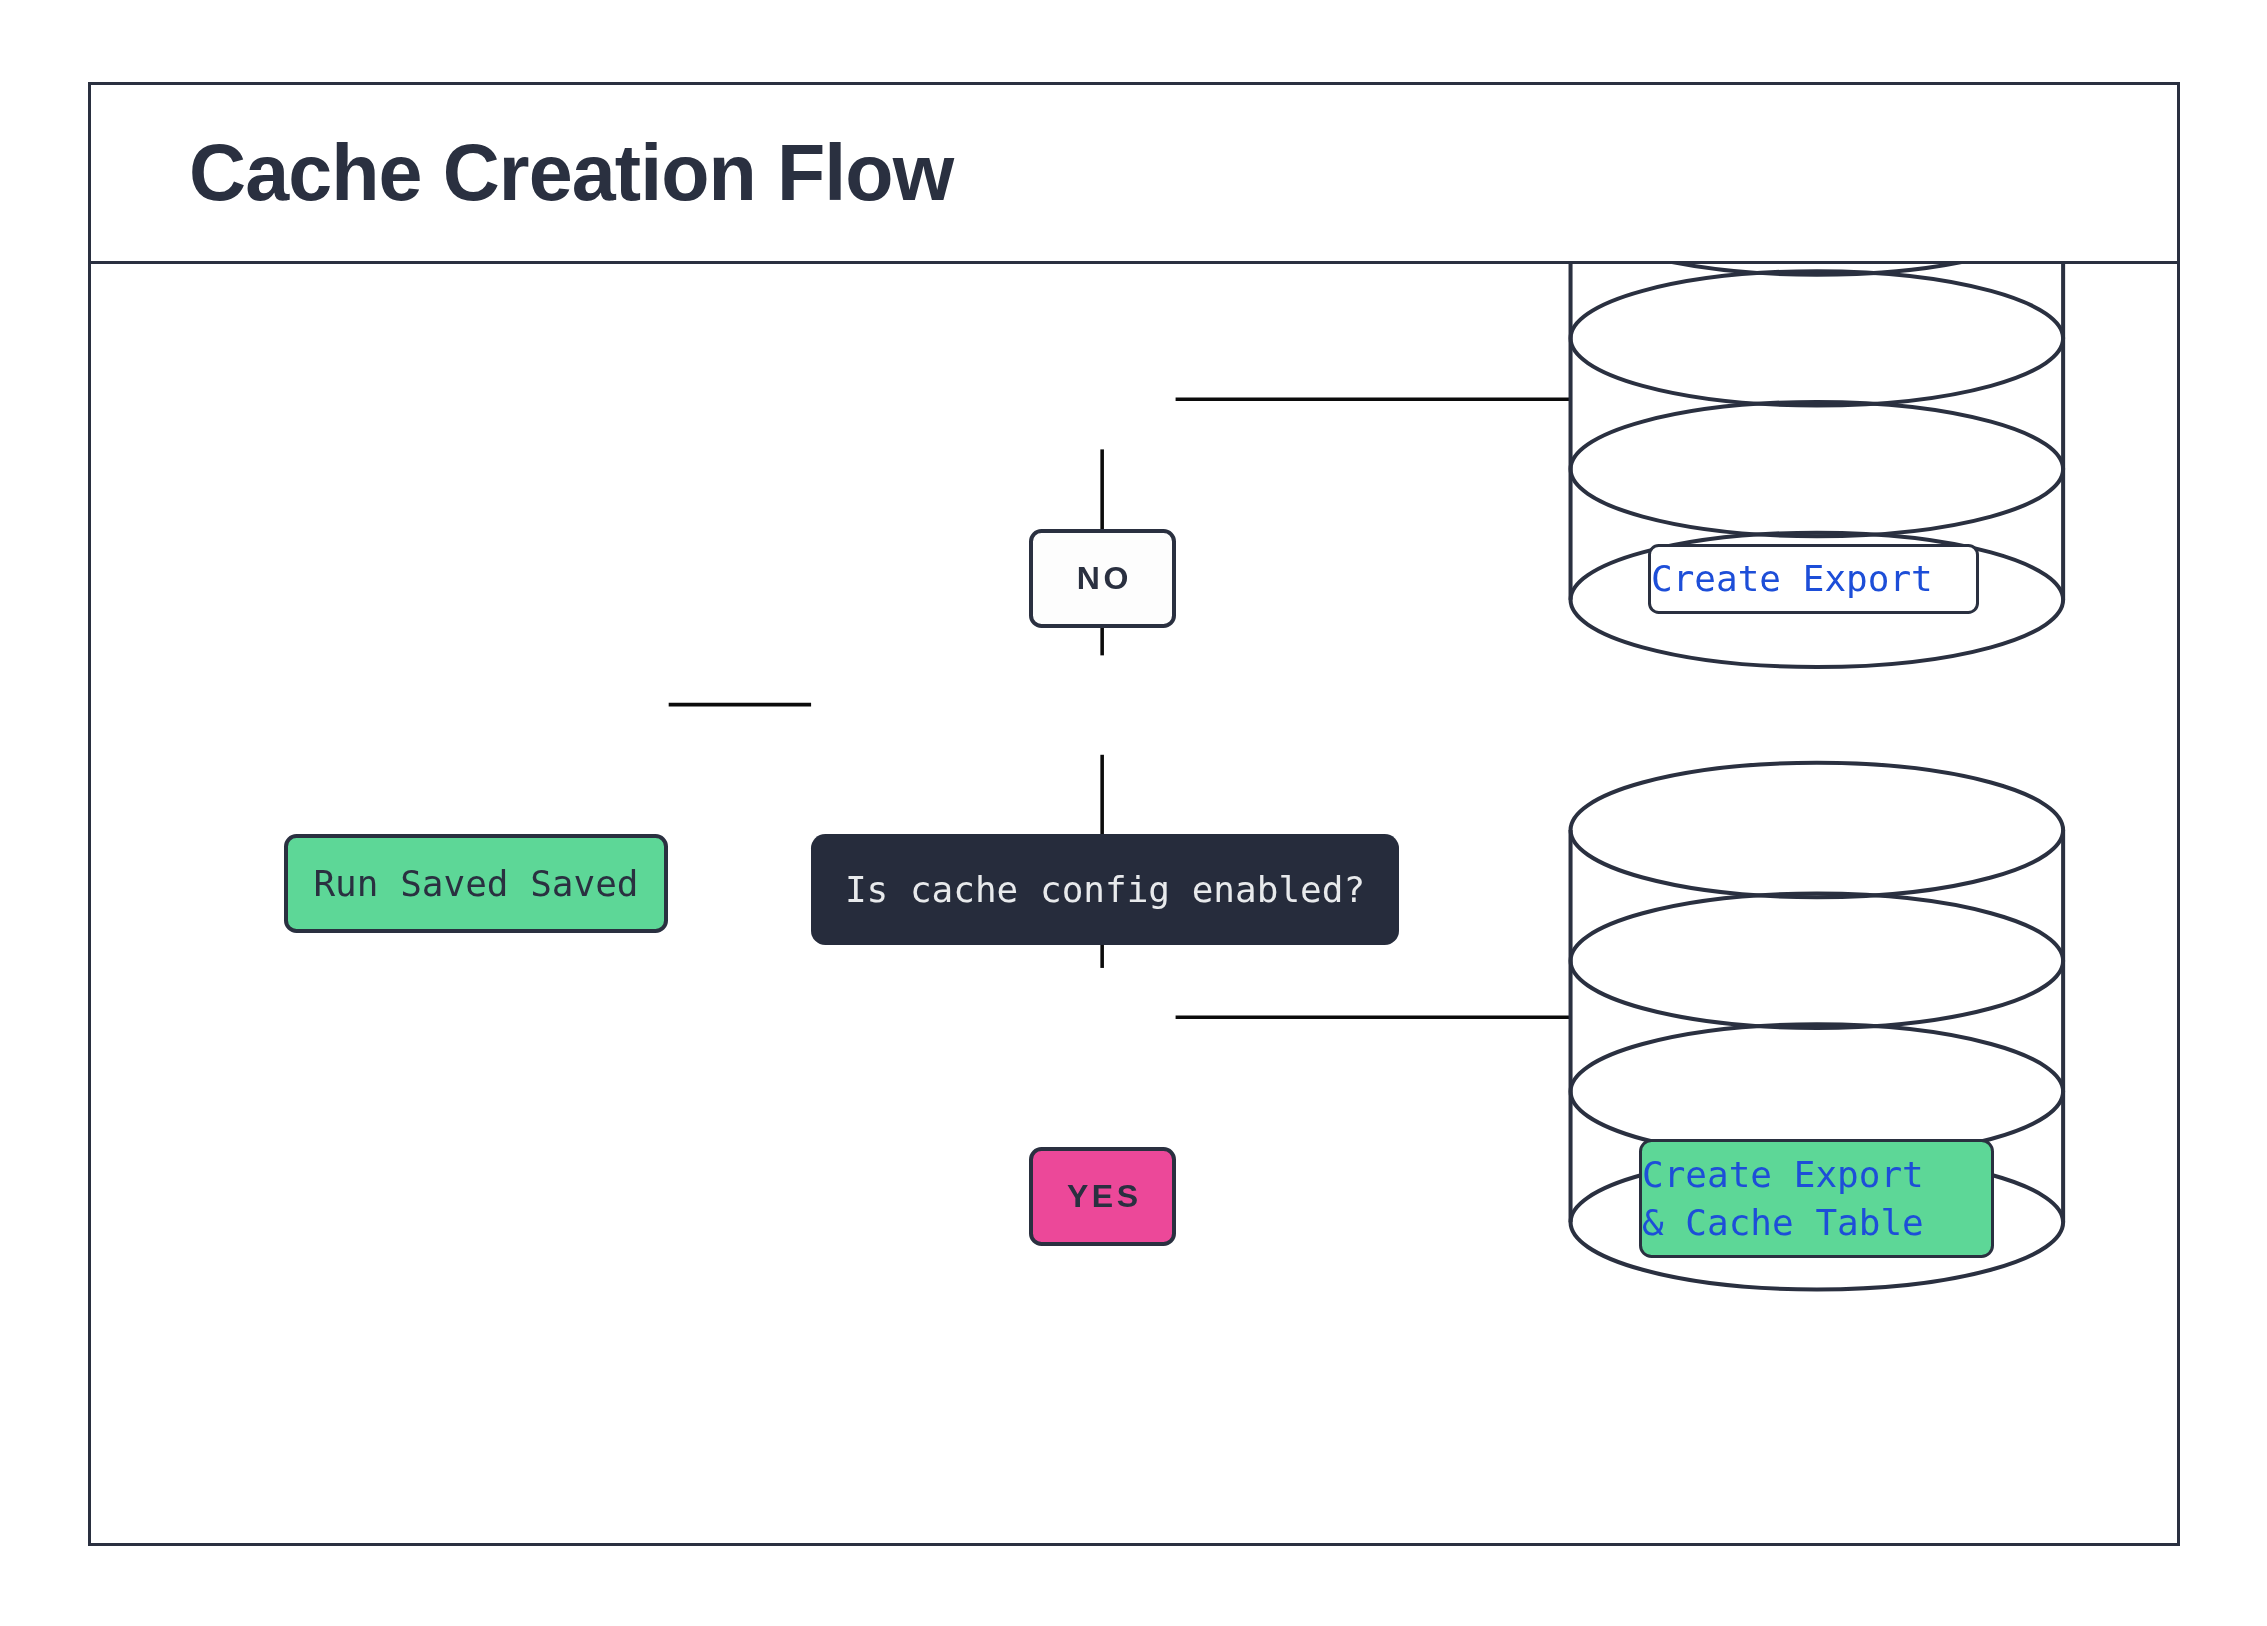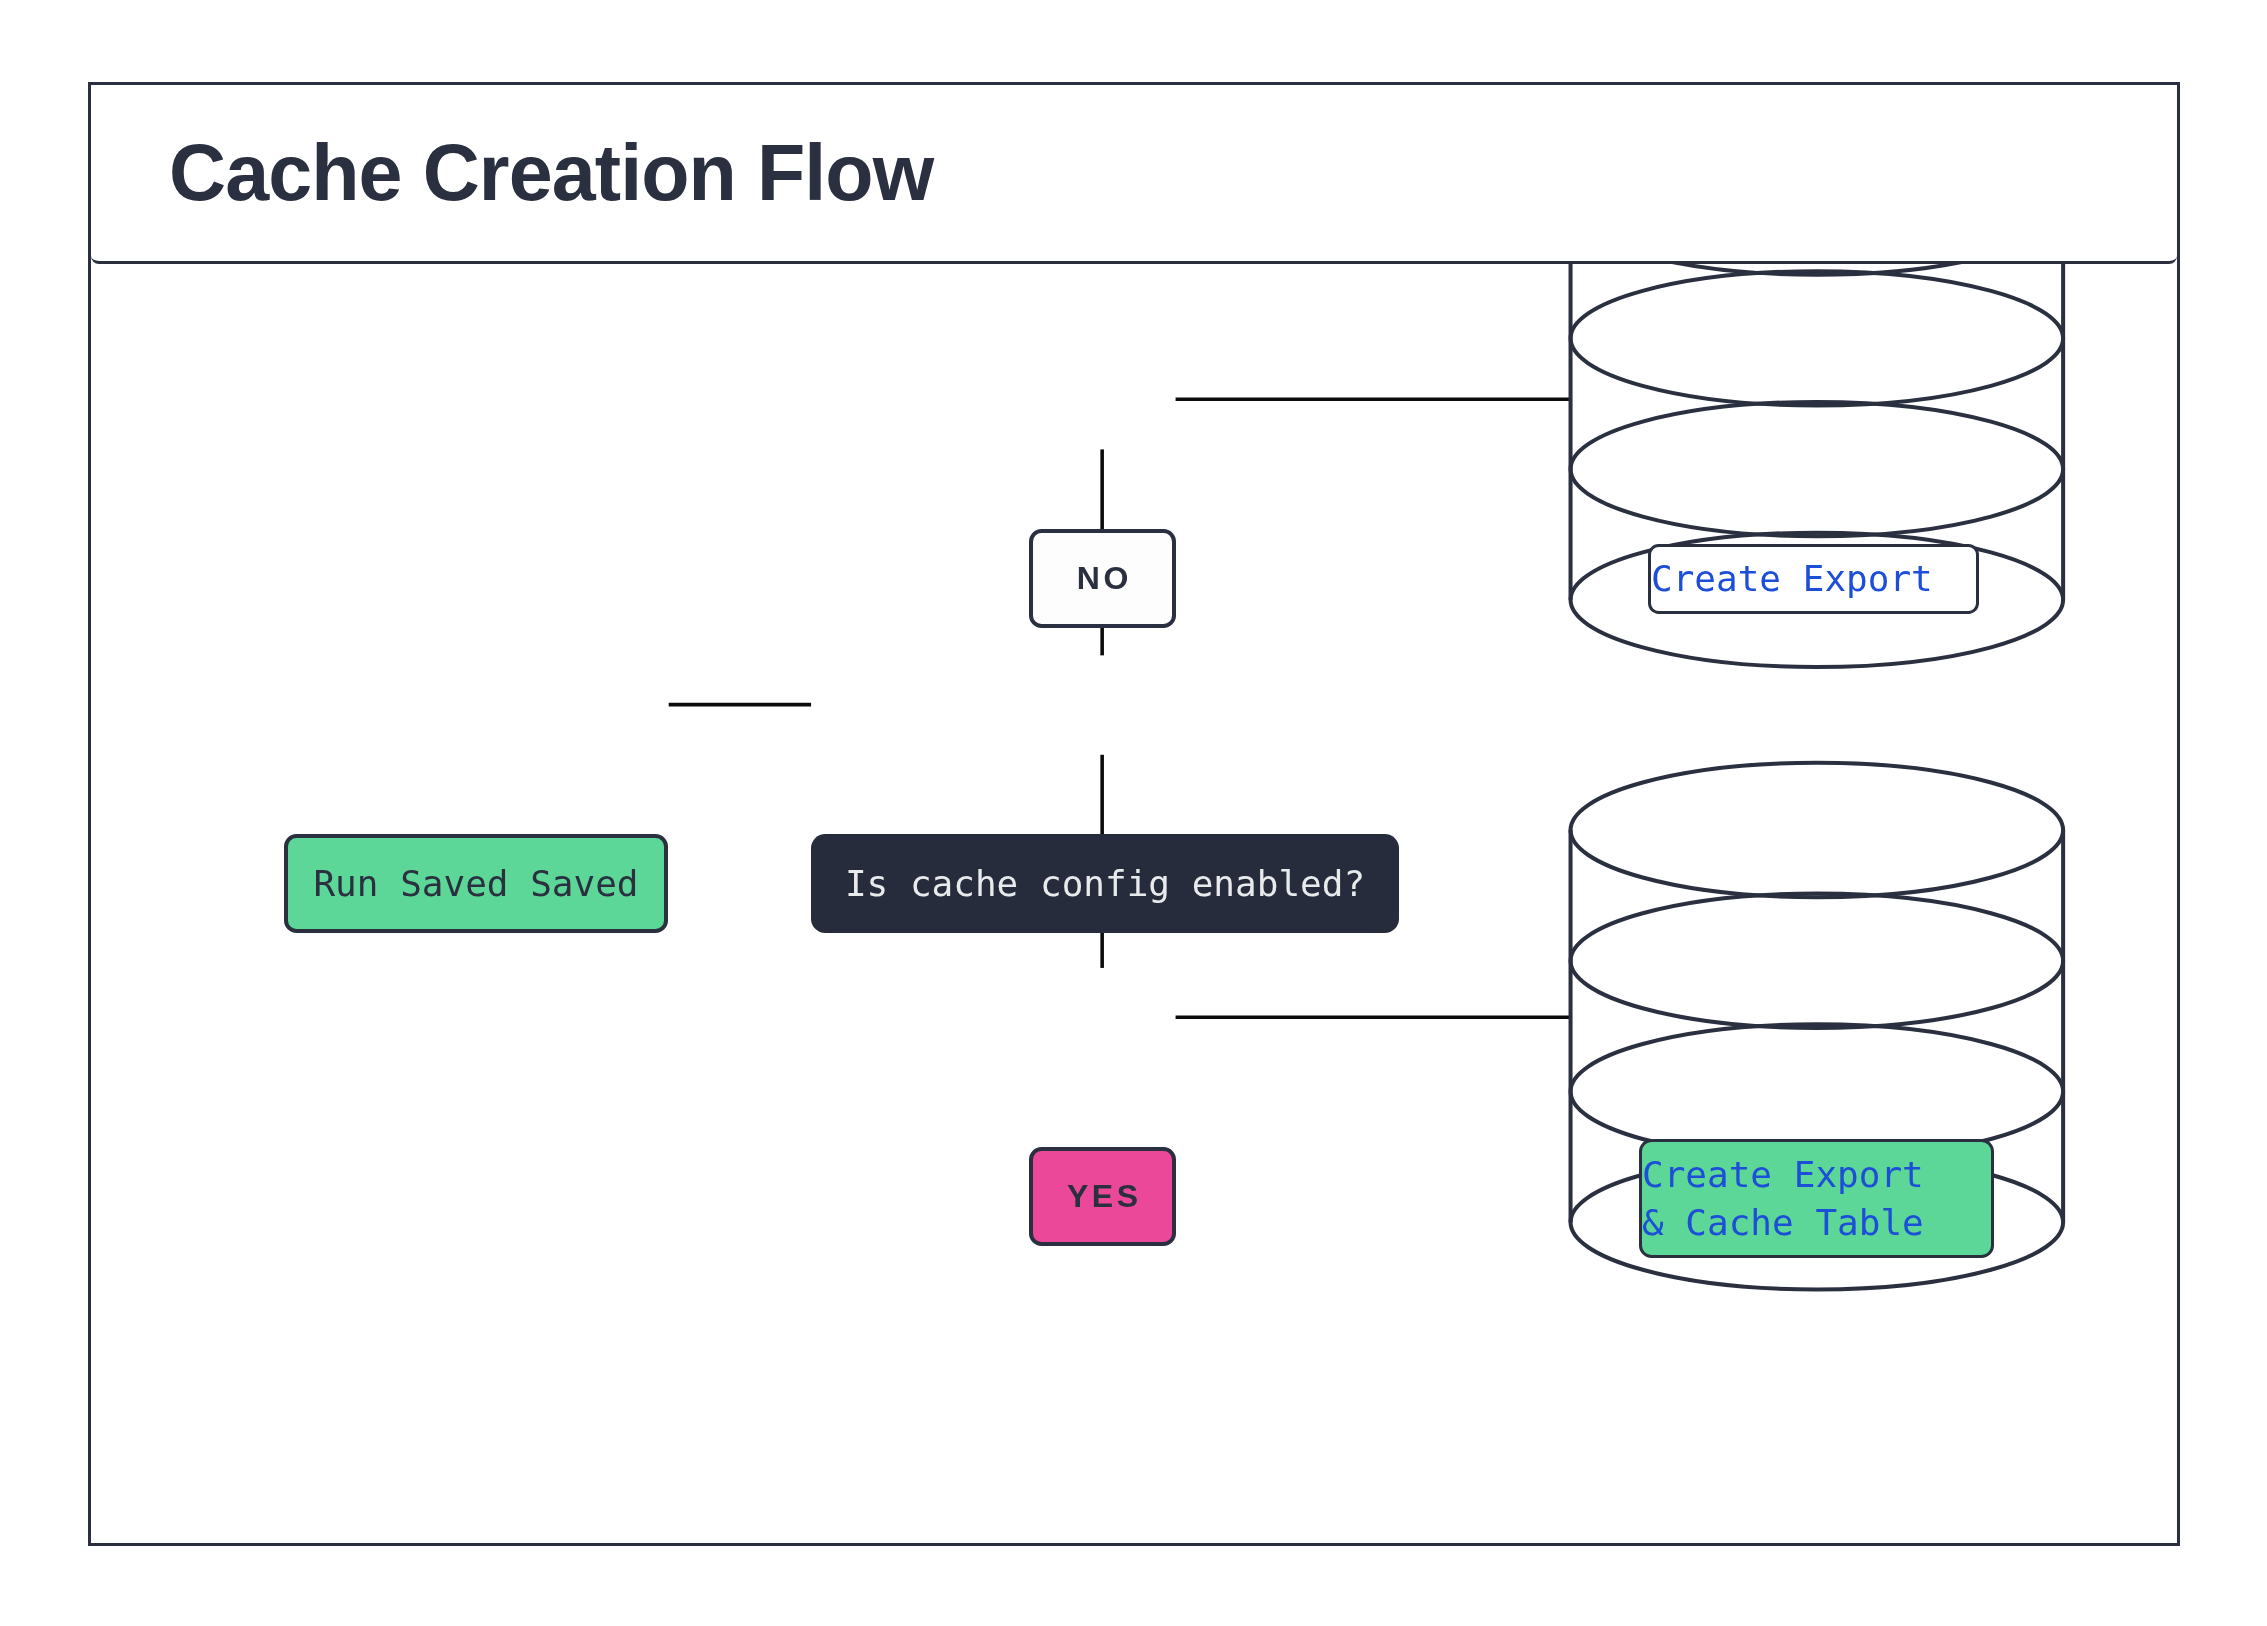--- a/index.html
+++ b/index.html
@@ -16,22 +16,21 @@
     border: 3.6px solid #2a3040;
     background: #ffffff;
   }
   .header {
     position: absolute;
     left: 0; top: 0; right: 0;
     height: 179px;
     border-bottom: 3.6px solid #2a3040;
     display: flex;
     align-items: center;
-    padding-left: 78px;
-    border-radius: 8px;
+    padding-left: 98px;
   }
   .title {
     font-size: 79px;
     font-weight: 700;
     color: #2a3040;
     letter-spacing: -0.9px;
   }
   .diagram {
     position: absolute;
     left: 0; top: 179px; right: 0; bottom: 0;
@@ -52,21 +51,21 @@
   .node-start {
     left: 193px; top: 570px;
     width: 384px; height: 99px;
     background: #5dd797;
     border: 4.5px solid #2a3040;
     border-radius: 12.5px;
     font-size: 36px;
   }
   .node-decision {
     left: 720px; top: 570px;
-    width: 588px; height: 99px;
+    width: 588px; height: 111px;
     background: #262c3c;
     border-radius: 14.3px;
     color: #e8eaec;
     font-size: 36px;
   }
   .node-branch {
     width: 147px; height: 99px;
     border: 4.5px solid #2a3040;
     border-radius: 12.5px;
     font-family: "Liberation Sans", sans-serif;

